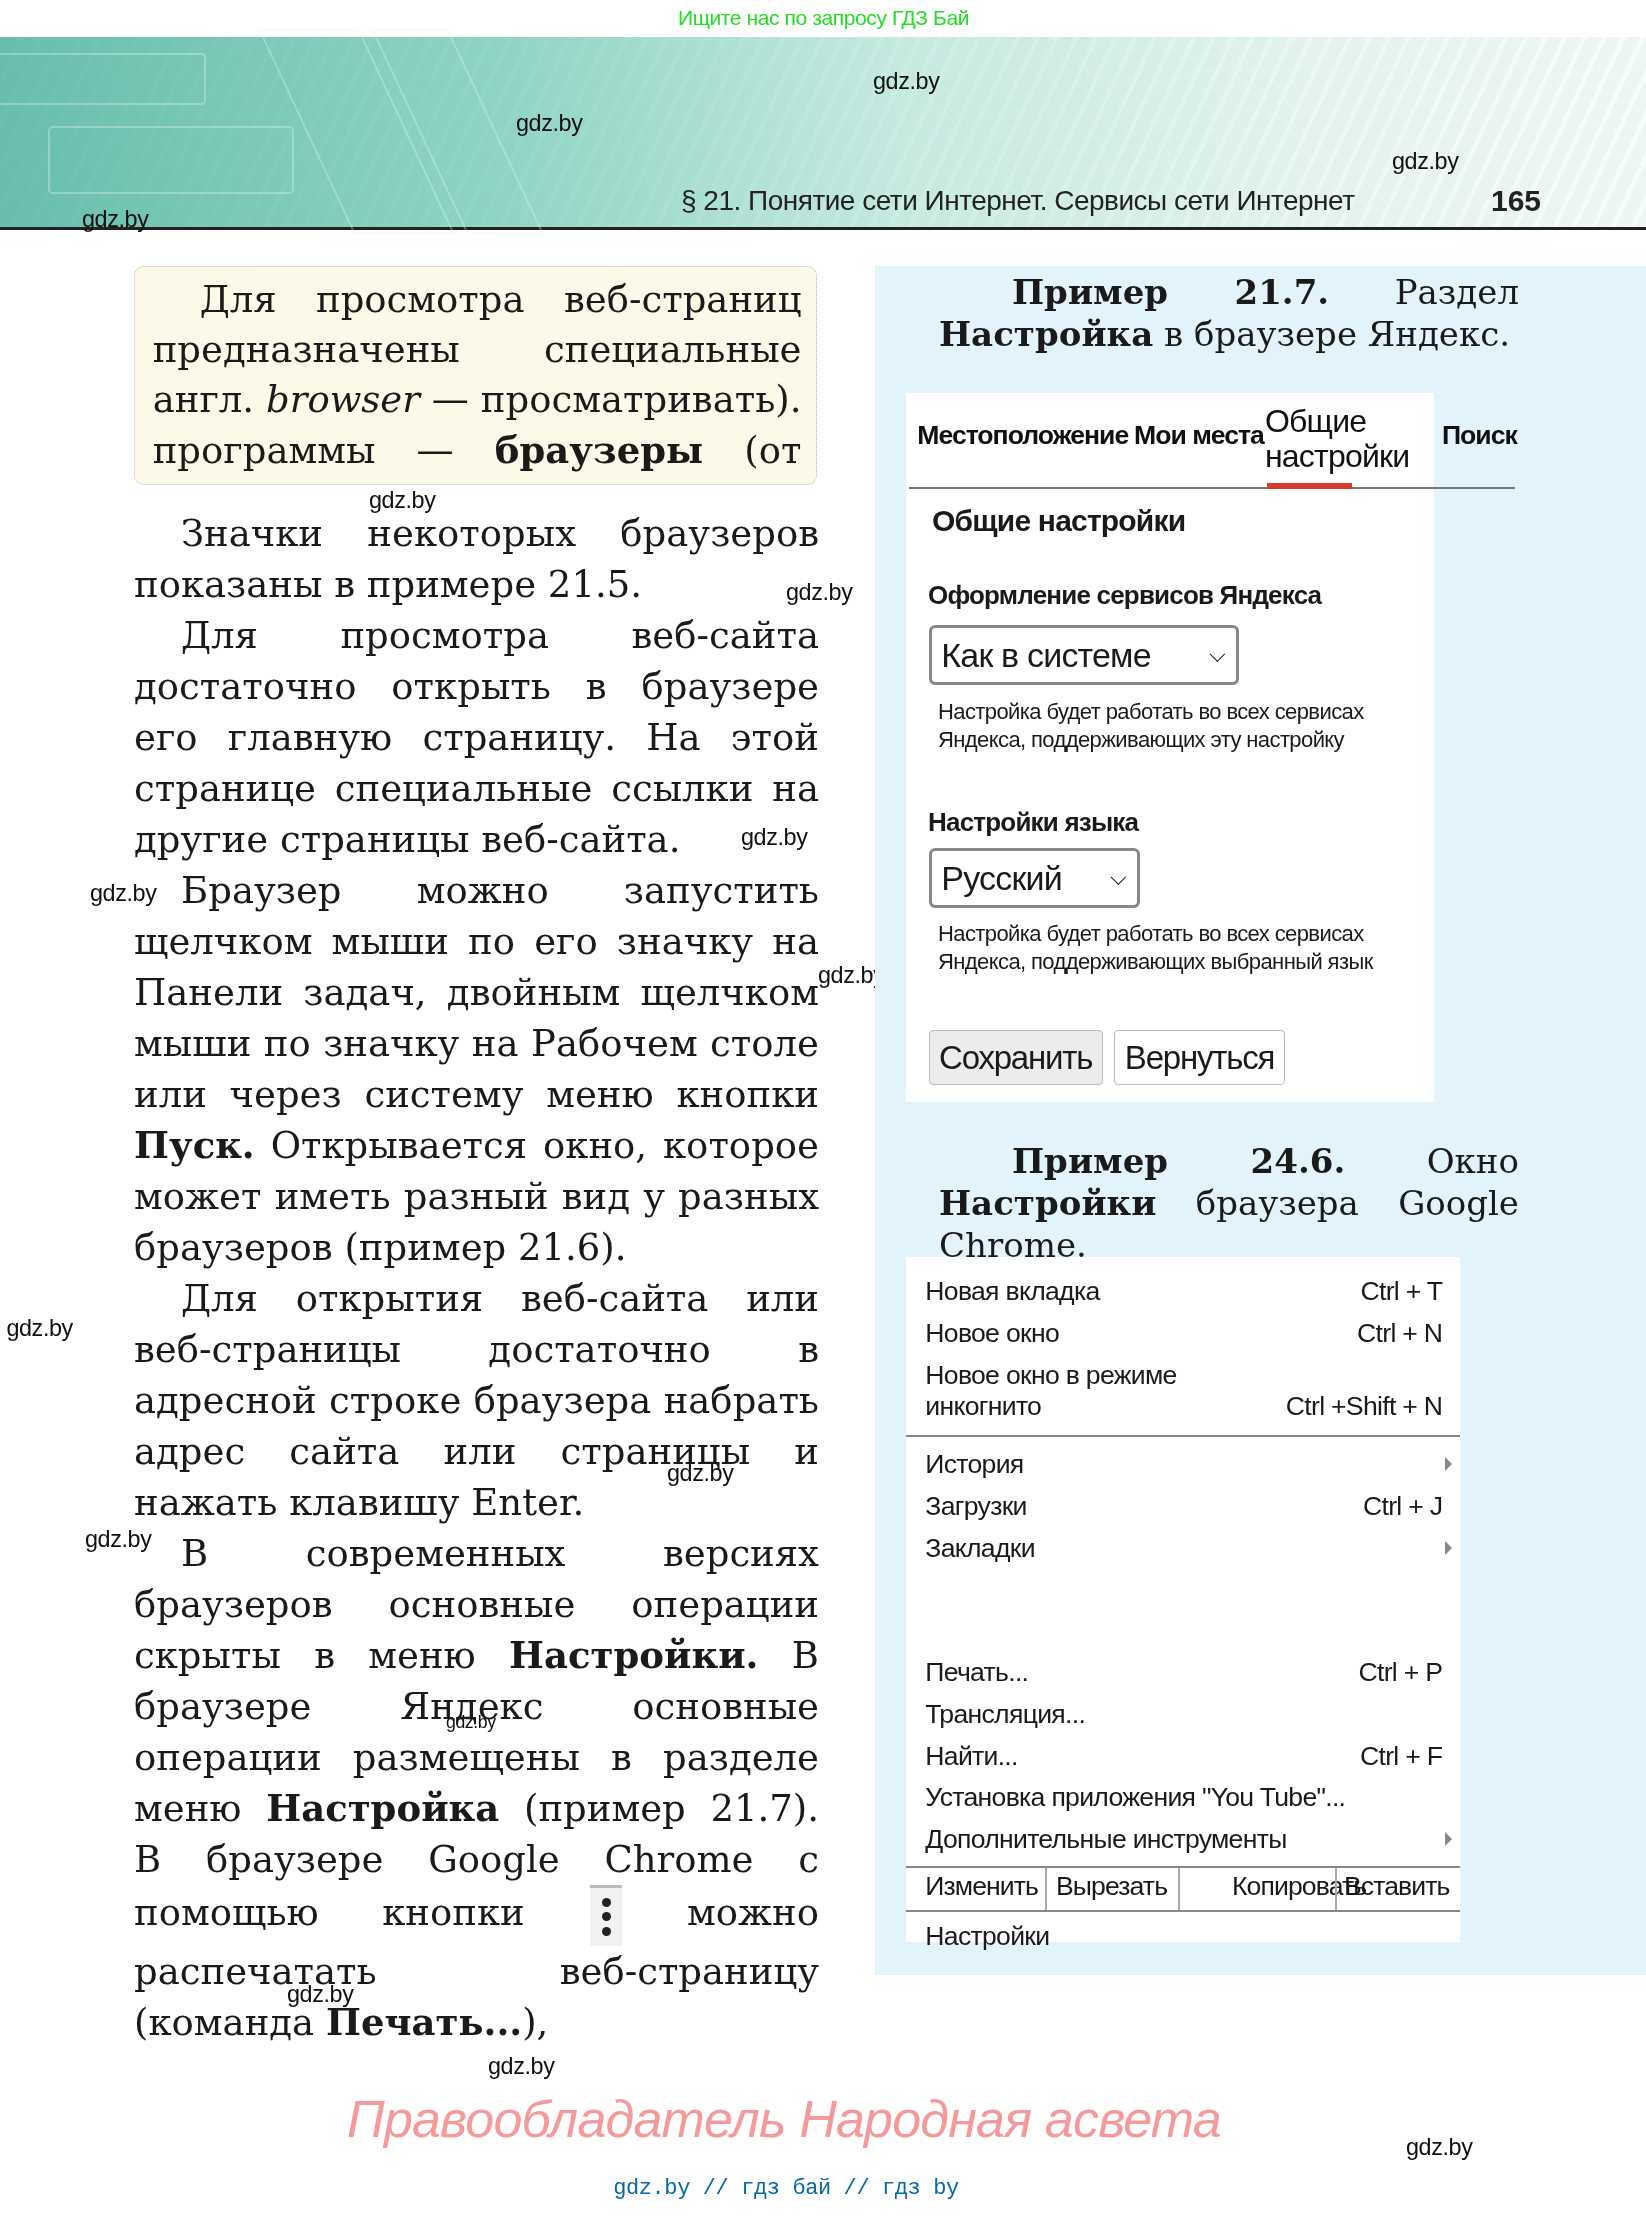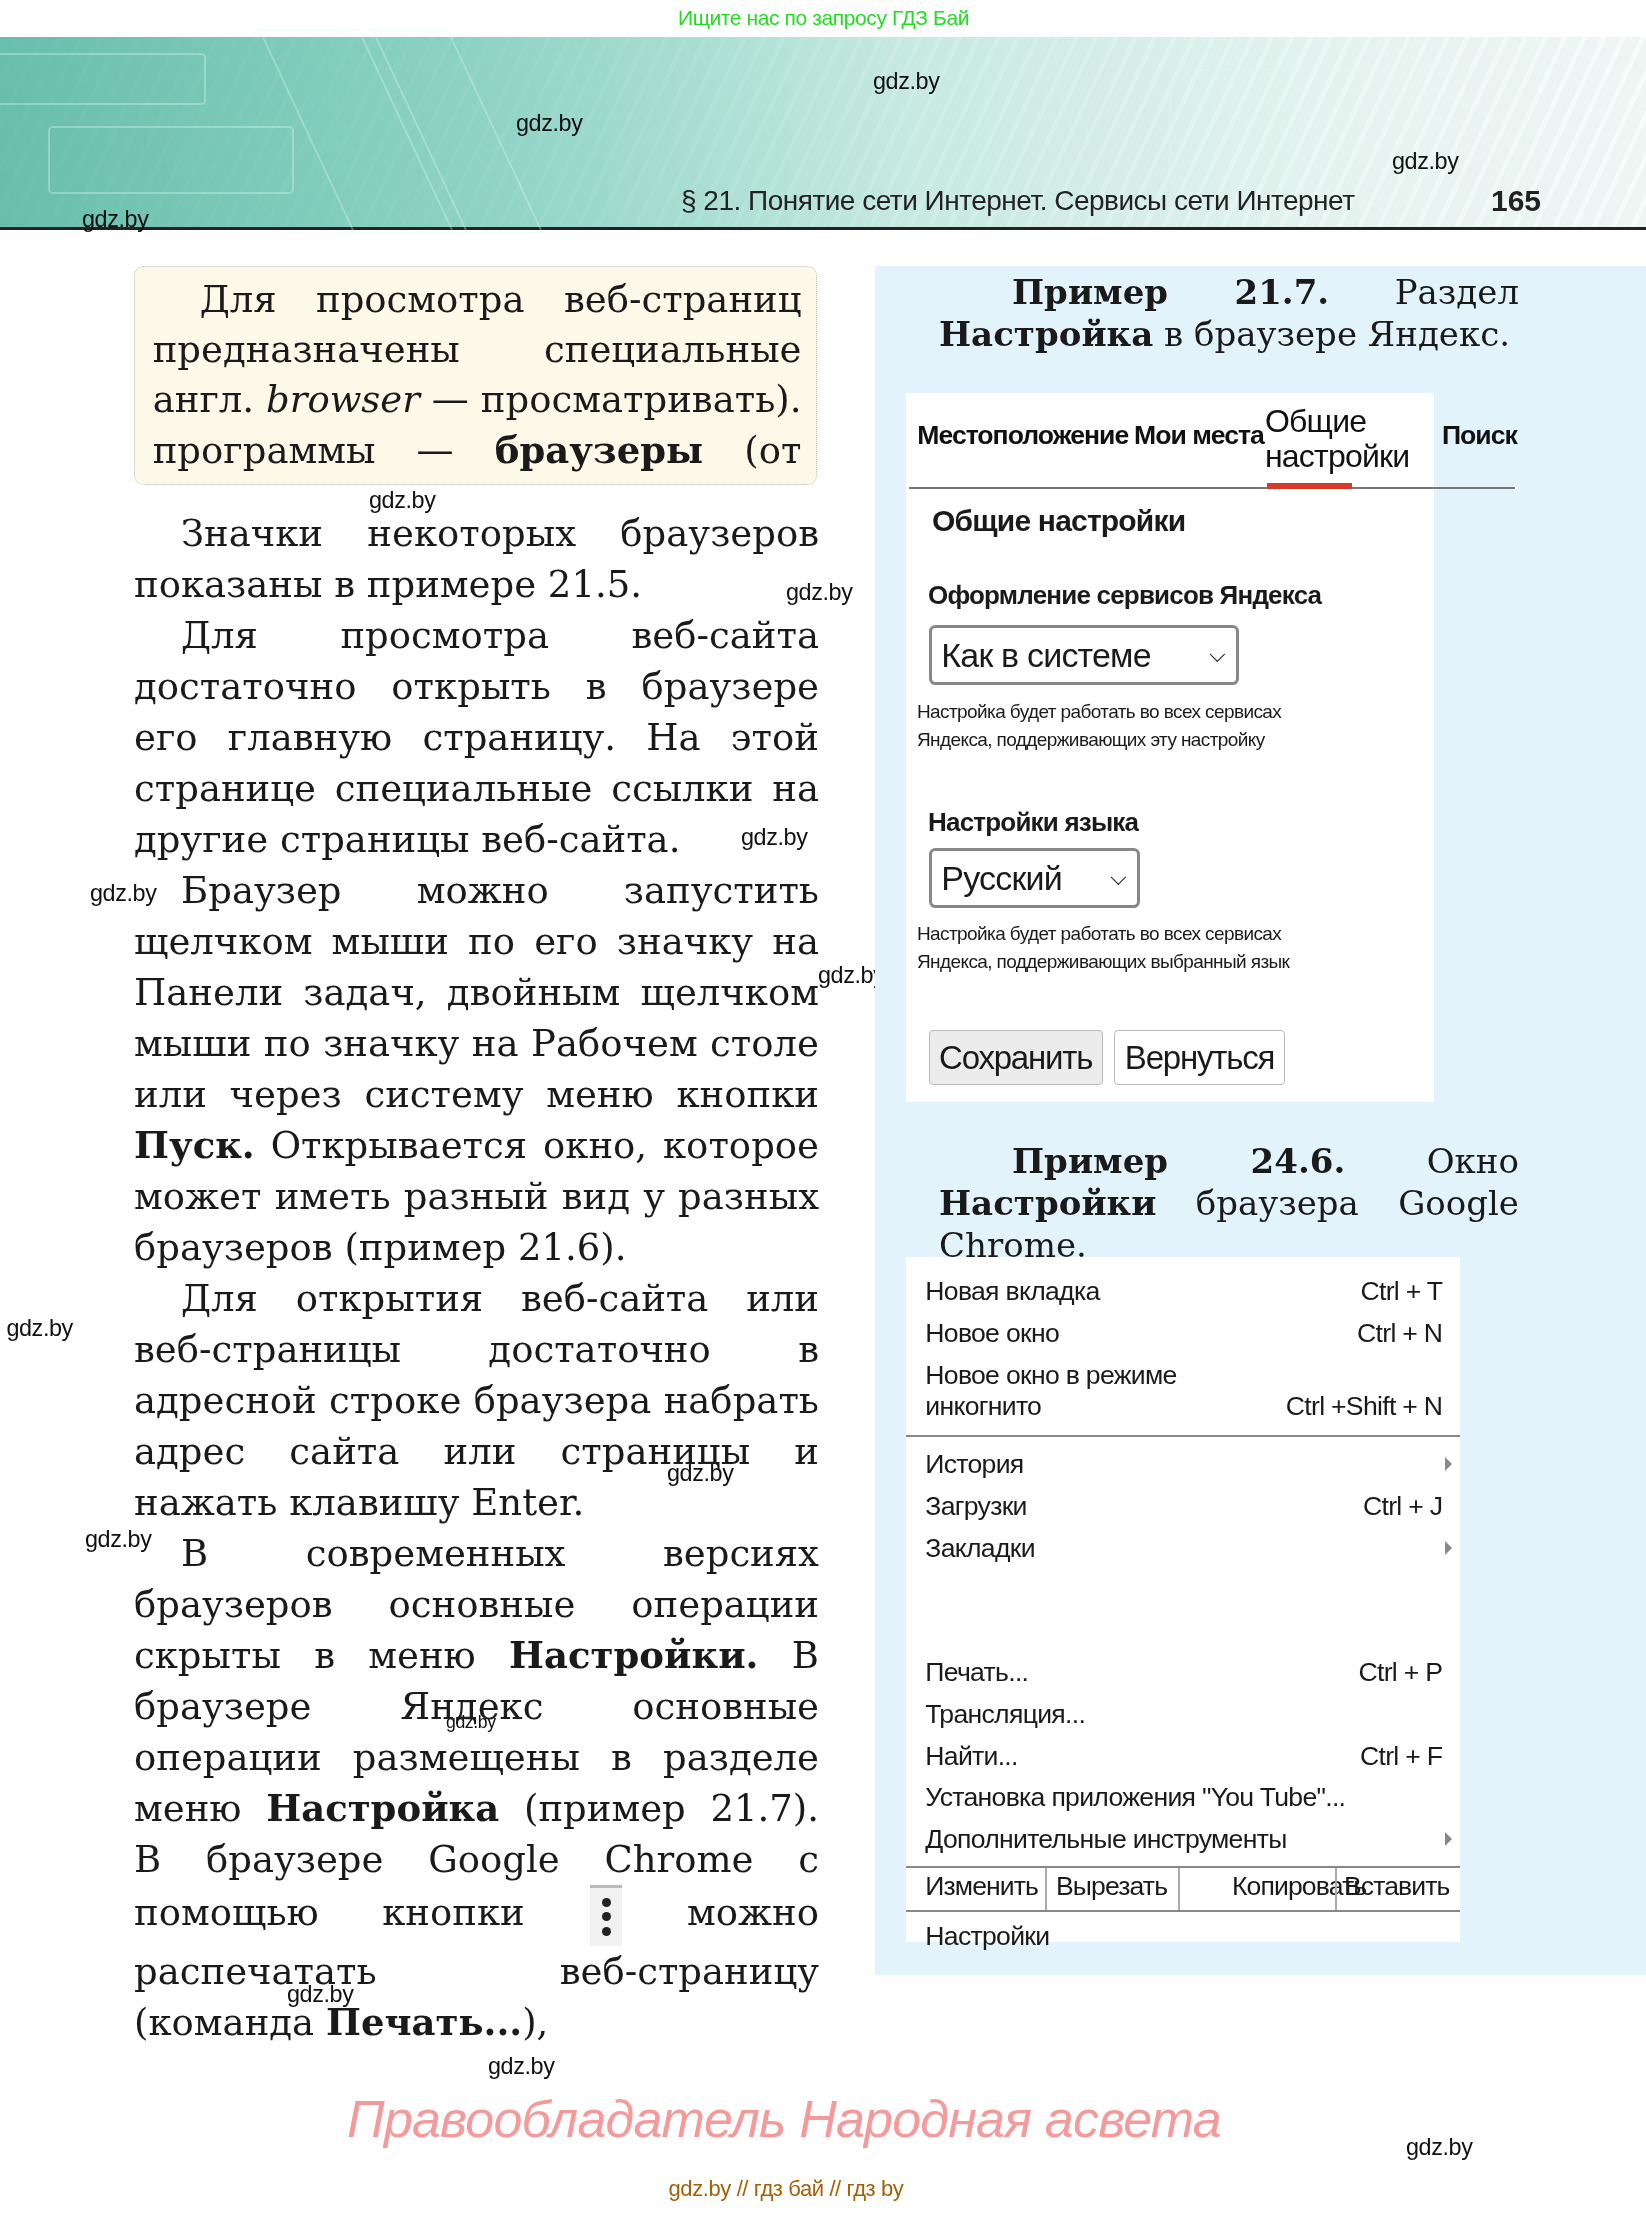--- a/index.html
+++ b/index.html
@@ -31,37 +31,37 @@
   .yandex{left:31px;top:127px;width:528px;height:709px;}
   .tabs{position:absolute;left:0;top:0;width:616px;height:89px;}
   .tab{position:absolute;font-weight:bold;font-size:26.6px;color:#111;letter-spacing:-1px;}
   .tab.active{font-weight:normal;font-size:32px;line-height:35px;text-align:center;letter-spacing:-0.8px;}
   .tabline{position:absolute;left:3.2px;top:94px;width:606px;height:2.4px;background:#777;}
   .tabred{position:absolute;left:361px;top:90px;width:85px;height:6.4px;background:#d63a2a;}
   .y-h1{position:absolute;left:26px;top:111px;font-weight:bold;font-size:30px;letter-spacing:-0.8px;}
   .y-h2{position:absolute;left:22px;font-weight:bold;font-size:26px;letter-spacing:-0.8px;}
   .select{position:absolute;left:22.6px;border:3.2px solid #888;border-radius:6.4px;background:#fff;font-size:34px;letter-spacing:-0.8px;box-sizing:border-box;padding-left:9.7px;display:flex;align-items:center;}
   .select .chev{position:absolute;right:13px;top:50%;width:9.7px;height:9.7px;border-right:1.6px solid #222;border-bottom:1.6px solid #222;transform:translateY(-60%) rotate(45deg);}
-  .note{position:absolute;left:11px;font-size:19px;line-height:28px;letter-spacing:-0.6px;}
+  .note{position:absolute;left:32px;font-size:22px;line-height:28px;letter-spacing:-0.6px;}
   .ybtn{position:absolute;top:637px;height:55px;border:0.8px solid #bbb;border-radius:4px;font-size:33px;letter-spacing:-1.2px;display:flex;align-items:center;justify-content:center;box-sizing:border-box;}
   .chrome{left:31px;top:991px;width:554px;height:685px;}
   .mi{position:absolute;left:0;width:554px;font-size:26.6px;color:#1a1a1a;letter-spacing:-0.7px;}
   .mi .lbl{position:absolute;left:19.3px;}
   .mi .sc{position:absolute;right:17.7px;}
   .mi .arrow{position:absolute;right:8px;width:0;height:0;border-left:7.3px solid #888;border-top:7.3px solid transparent;border-bottom:7.3px solid transparent;}
   .hr{position:absolute;left:0;width:554px;height:2.4px;background:#888;}
   .zoomrow{position:absolute;left:0;top:342px;width:554px;height:40px;border-top:2.4px solid #888;border-bottom:2.4px solid #888;font-size:26.6px;letter-spacing:-0.7px;}
   .zoomrow .vsep{position:absolute;top:0;width:1.6px;height:40px;background:#aaa;}
   .editrow{position:absolute;left:0;top:595px;width:554px;height:42px;border-top:2.4px solid #888;border-bottom:2.4px solid #888;font-size:26.6px;letter-spacing:-0.9px;}
   .editrow .vsep{position:absolute;top:0;width:1.6px;height:42px;background:#aaa;}
   .editrow span.e{position:absolute;top:3.2px;}
   .fs-icon{position:absolute;width:21px;height:22.6px;}
   .fs-icon i{position:absolute;width:6.4px;height:6.4px;border-color:#222;border-style:solid;}
   .footer-rights{left:347px;top:2089px;font-family:"Liberation Sans",sans-serif;font-style:italic;font-size:52px;color:#f59a9a;letter-spacing:-0.8px;}
-  .footer-links{left:0;top:2176px;width:1572px;text-align:center;font-family:Liberation Sans, sans-serif;font-size:22px;color:#a16207;letter-spacing:-0.4px;}
+  .footer-links{left:0;top:2176px;width:1572px;text-align:center;font-family:Liberation Mono, monospace;font-size:22px;color:#0369a1;letter-spacing:-0.4px;}
 </style>
 </head>
 <body>
 
 <div class="abs topnote">Ищите нас по запросу ГДЗ Бай</div>
 
 <div class="abs banner">
   <div class="trace" style="left:-8px;top:16px;width:210px;height:48px;"></div>
   <div class="trace" style="left:48px;top:89px;width:242px;height:64px;"></div>
   <div class="trace" style="left:306px;top:-8px;width:97px;height:201px;border-radius:0;transform:skewX(25deg);"></div>

